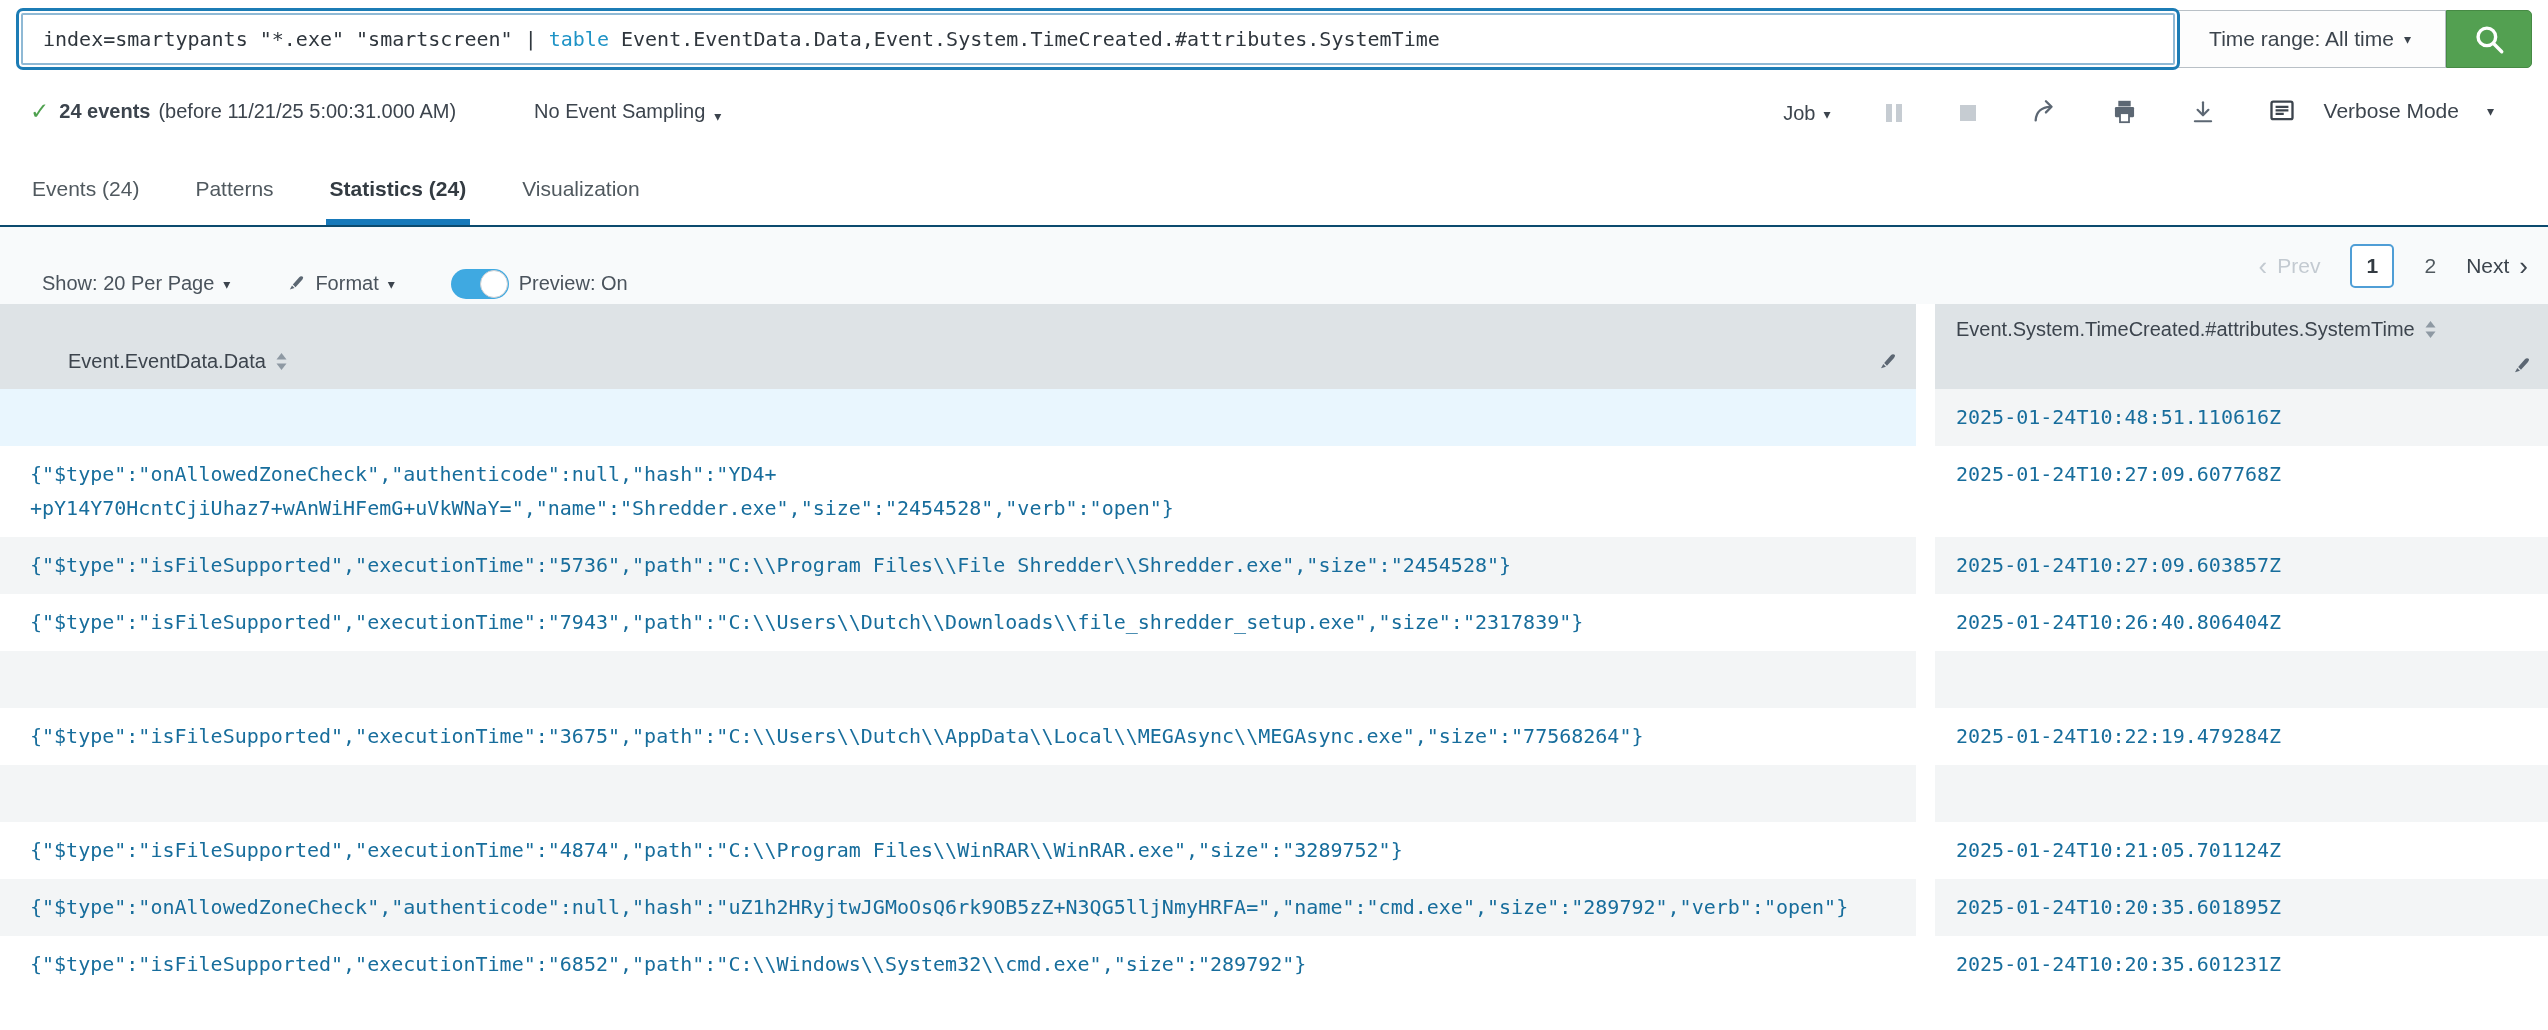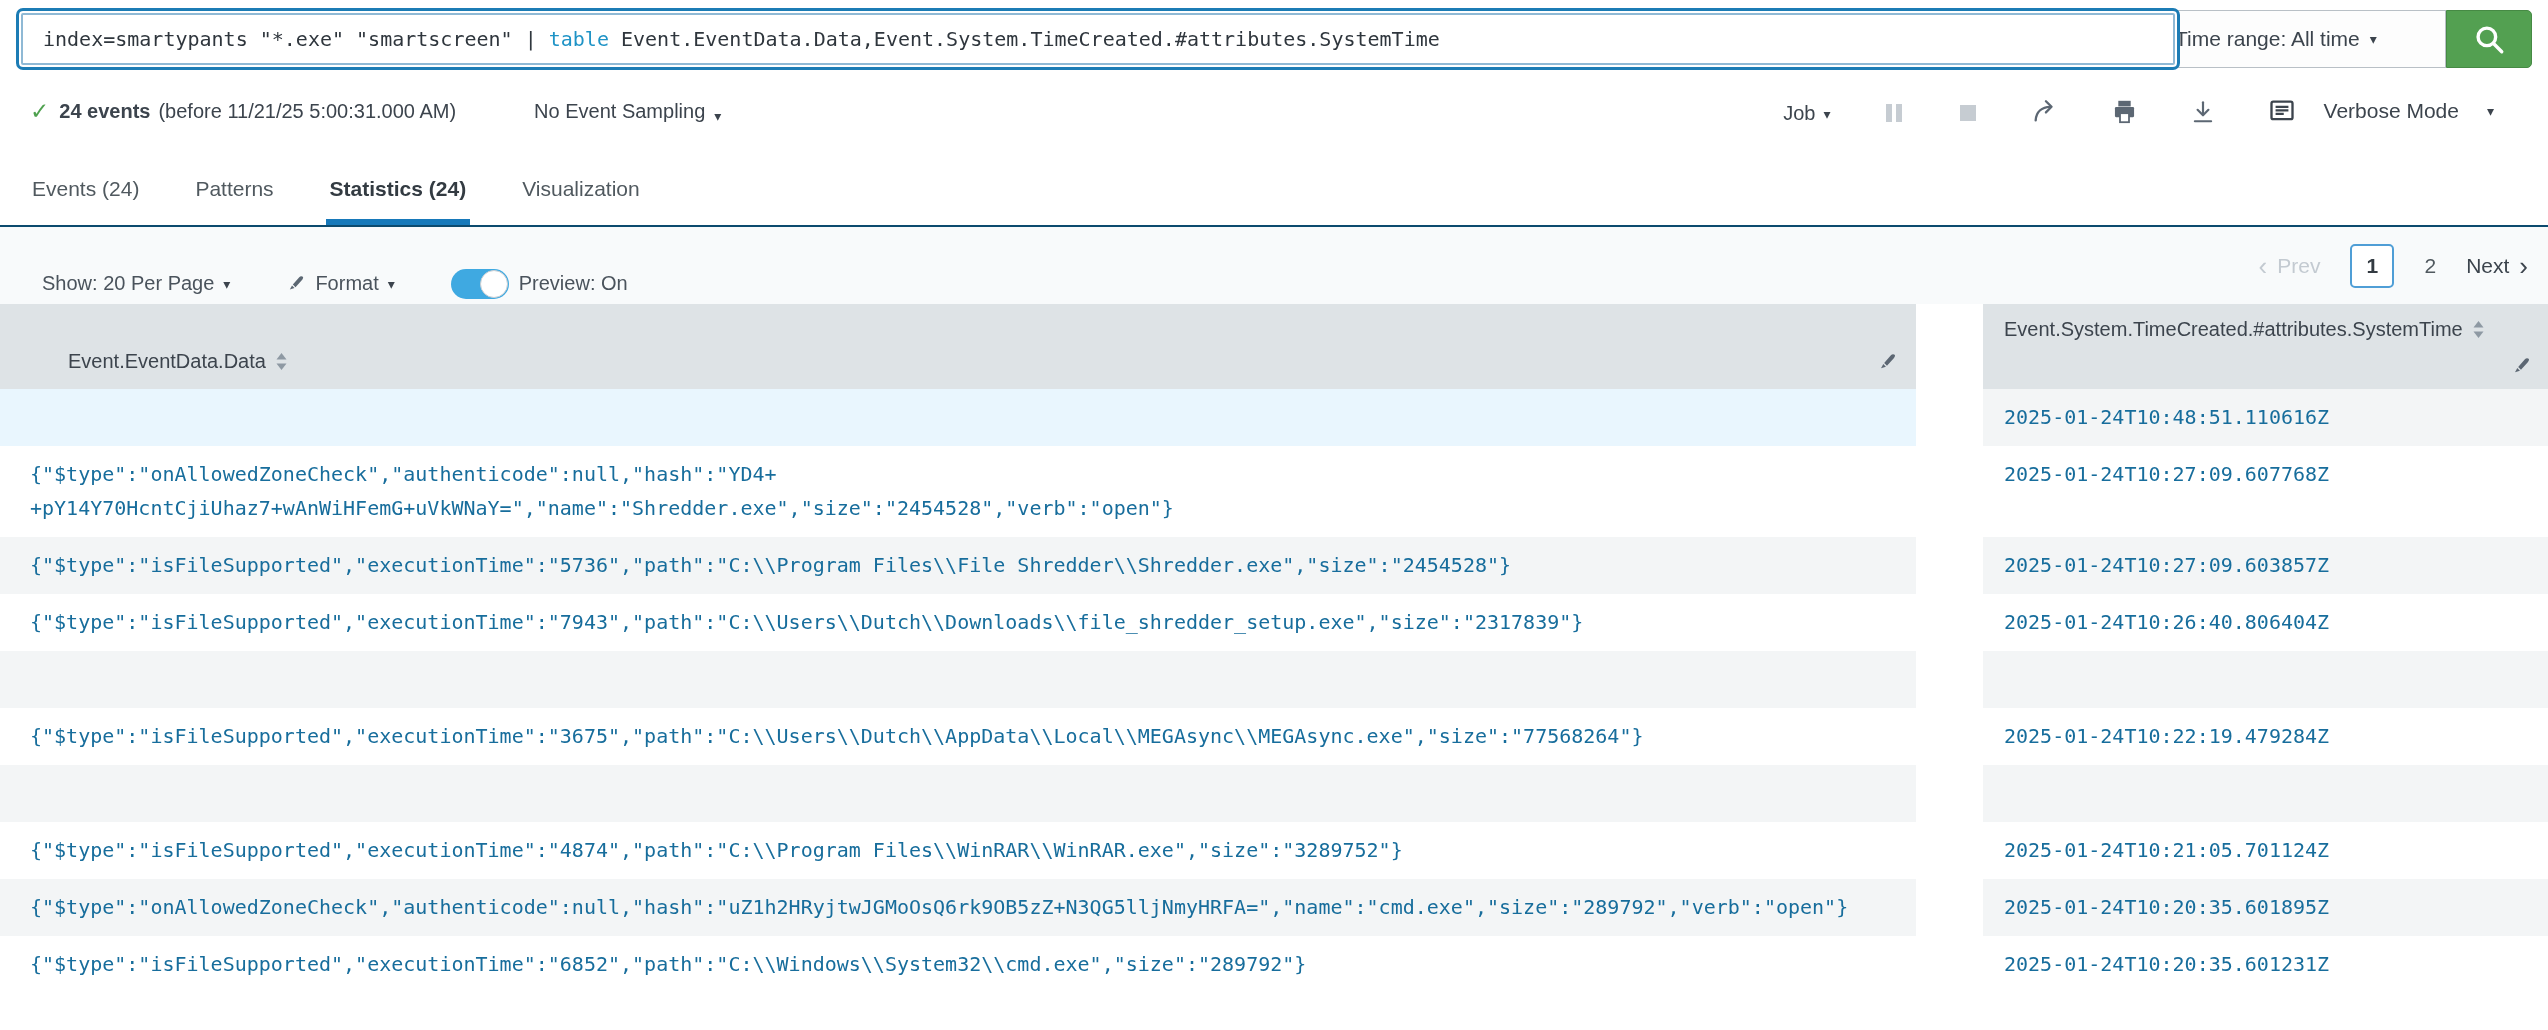--- a/index.html
+++ b/index.html
@@ -8,21 +8,21 @@
 
   
   .search-row { display:flex; align-items:stretch; margin:8px 16px 0 16px; height:62px; }
   .search-input { flex:1; position:relative; z-index:2; background:#fff;
     border:3px solid #1c7cb5; border-radius:7px;
     box-shadow: inset 0 0 0 2px #ffffff, inset 0 0 0 4px #8fb9d5;
     display:flex; align-items:center; padding-left:24px; overflow:hidden; }
   .search-input .q { font-family:"DejaVu Sans Mono", monospace; font-size:20px; white-space:pre; color:#2f363d; }
   .search-input .kw { color:#1e93c6; }
   .time-range-btn { width:272px; margin:2px 0 2px -6px; z-index:1; background:#fdfdfd;
-    border:1px solid #b9c0c6; display:flex; align-items:center; justify-content:flex-start;
+    border:1px solid #b9c0c6; display:flex; align-items:center; justify-content:center;
     gap:10px; font-size:21px; color:#3c444d; cursor:pointer; }
   .search-btn { width:86px; margin:2px 0; background:#53a051; border:1px solid #468a44;
     border-radius:0 5px 5px 0; display:flex; align-items:center; justify-content:center; cursor:pointer; }
 
   
   .status-row { height:82px; display:flex; align-items:center; justify-content:space-between;
     padding:0 54px 0 30px; }
   .status-left { display:flex; align-items:center; font-size:20px; }
   .check { color:#4fa14f; font-size:23px; margin-right:10px; }
   .bold { font-weight:bold; }
@@ -61,21 +61,21 @@
   .page-num.current { border:2px solid #4f9ed6; border-radius:5px; width:44px; height:44px;
     display:flex; align-items:center; justify-content:center; font-weight:bold; color:#333b42; background:#fff; }
   .pager .next { color:#3c444d; display:flex; gap:10px; align-items:center; cursor:pointer; }
 
   
   .grid { width:2548px; }
   .grid-row { display:flex; align-items:stretch; }
   .gutter { width:19px; background:#fff; flex:none; }
   .cell { background:#fff; }
   .cell-left { width:1916px; flex:none; padding:11px 28px 12px 30px; }
-  .cell-right { flex:1; padding:11px 18px 12px 21px;margin-left:48px; }
+  .cell-right { flex:1; padding:11px 18px 12px 21px; }
   .grid-row.alt .cell { background:#f3f5f6; }
   .cell.highlight { background:#e9f6fe !important; }
   .body-cell { min-height:57px; font-family:"DejaVu Sans Mono", monospace; font-size:20px;
     line-height:34px; color:#176d9c; white-space:pre-wrap; word-break:break-word; }
   .cell-link { cursor:pointer; }
 
   .head-row .cell { background:#dee3e6; height:85px; }
   .head-left { display:flex; align-items:flex-end; justify-content:space-between;
     padding:0 18px 16px 68px; }
   .head-right { display:flex; flex-direction:column; justify-content:space-between;

